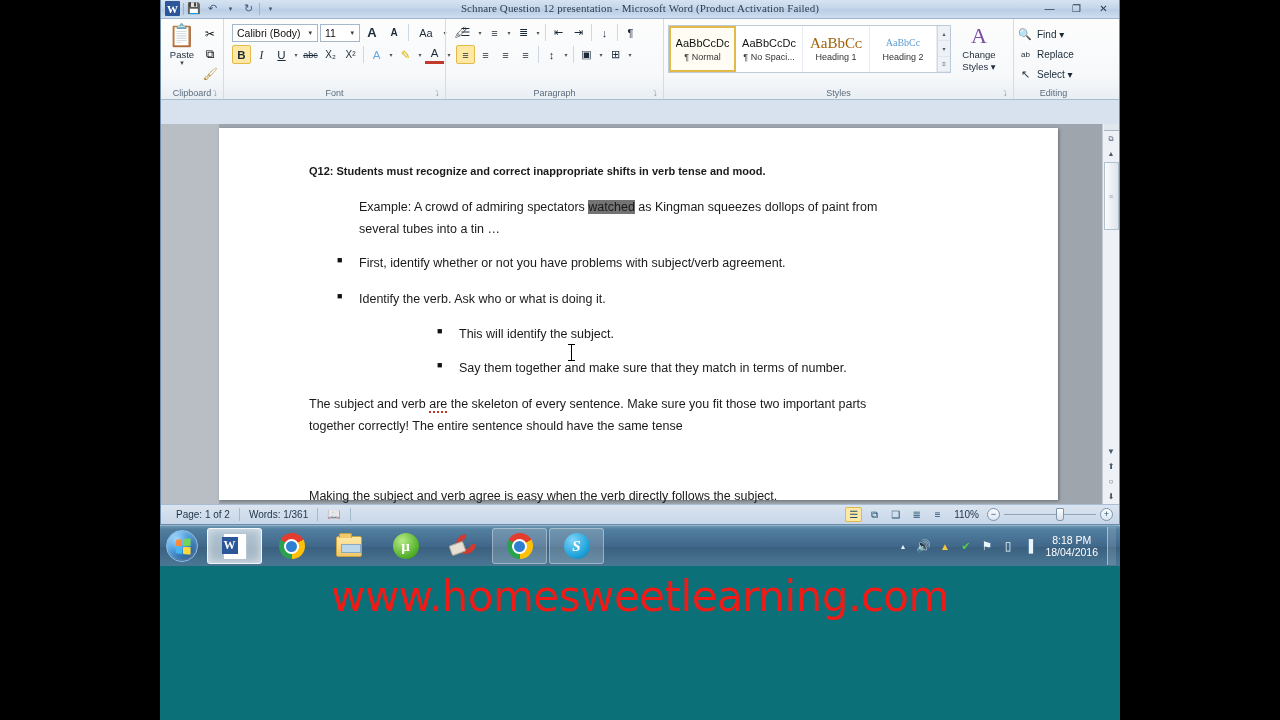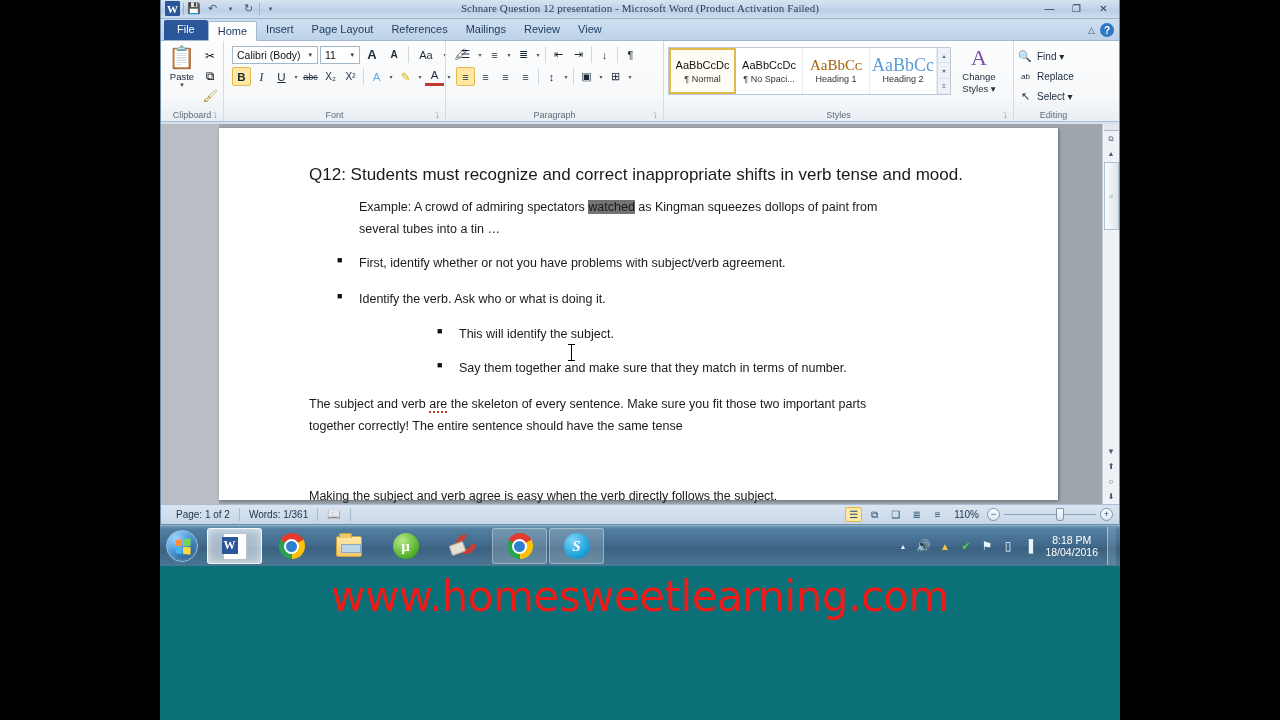--- a/index.html
+++ b/index.html
@@ -135,21 +135,21 @@
 
   
   .gallery { display:flex; border:1px solid #bccada; background:#fff; height:48px; margin-top:2px; }
   .style-item {
     width:67px; display:flex; flex-direction:column; align-items:center; justify-content:center;
     border-right:1px solid #e6ecf2;
   }
   .style-item.sel { border:2px solid #e3b94a; background:#fffdf3; }
   .style-sample { font-size:11px; color:#111; line-height:14px; white-space:nowrap; overflow:hidden; }
   .style-sample.h1 { font-family:"Liberation Serif",serif; font-size:15px; color:#a16207; }
-  .style-sample.h2 { font-family:"Liberation Serif",serif; font-size:18px; color:#5b9bd5; }
+  .style-sample.h2 { font-family:"Liberation Serif",serif; font-size:10px; color:#5b9bd5; }
   .style-name { font-size:9px; color:#333; margin-top:2px; white-space:nowrap; }
   .gal-scroll { width:13px; display:flex; flex-direction:column; background:#eef2f7; border-left:1px solid #cdd8e2; }
   .gal-scroll div { flex:1; display:flex; align-items:center; justify-content:center; font-size:6px; color:#46586a; border-bottom:1px solid #dde5ee; }
 
   
   .editrow { display:flex; align-items:center; gap:4px; height:18px; font-size:10px; color:#1b2a38; }
   .editrow .eico { width:15px; text-align:center; font-size:11px; }
 
   
   .workspace {
@@ -157,21 +157,21 @@
     background:#8a9099;
     background: linear-gradient(to right,#b9bec5 0 58px,#9fa5ad 58px 100%);
     overflow:hidden;
   }
   .page {
     position:absolute; left:58px; top:4px; width:839px; height:372px;
     background:#fff; box-shadow:1px 1px 3px rgba(0,0,0,.35);
   }
   .doc-text { position:absolute; left:0; top:0; width:100%; height:100%; }
   .d-line { position:absolute; font-family:"Liberation Sans", sans-serif; color:#1a1a1a; white-space:nowrap; }
-  .d-head { font-weight:normal; font-size:17px; }
+  .d-head { font-weight:bold; font-size:11px; }
   .d-body { font-size:12.5px; }
   .hl { background:#737373; }
   .sq { border-bottom:2px dotted #c0392b; padding-bottom:0px; }
   .bullet { position:absolute; font-size:9px; color:#111; }
   .caret-i {
     position:absolute; left:352px; top:216px; width:1px; height:17px; background:#000;
   }
   .caret-i::before, .caret-i::after {
     content:""; position:absolute; left:-3px; width:7px; height:1px; background:#000;
   }
@@ -318,34 +318,20 @@
           <div class="qat-ico" style="font-size:7px">▾</div>
         </div>
         <div class="title-text">Schnare Question 12 presentation  -  Microsoft Word (Product Activation Failed)</div>
         <div class="wincontrols">
           <div class="winbtn">—</div>
           <div class="winbtn">❐</div>
           <div class="winbtn close">✕</div>
         </div>
       </div>
 
-      <div class="tabstrip">
-        <div class="tab file">File</div>
-        <div class="tab active">Home</div>
-        <div class="tab">Insert</div>
-        <div class="tab">Page Layout</div>
-        <div class="tab">References</div>
-        <div class="tab">Mailings</div>
-        <div class="tab">Review</div>
-        <div class="tab">View</div>
-        <div class="tabstrip-right">
-          <div style="font-size:9px;color:#3d5a77">△</div>
-          <div class="help-ico">?</div>
-        </div>
-      </div>
 
       <div class="ribbon">
 
         <div class="rgroup" style="width:62px">
           <div class="rgroup-body">
             <div class="bigbtn">
               <div class="gl">📋</div>
               <div class="lbl">Paste</div>
               <div class="caret">▾</div>
             </div>

